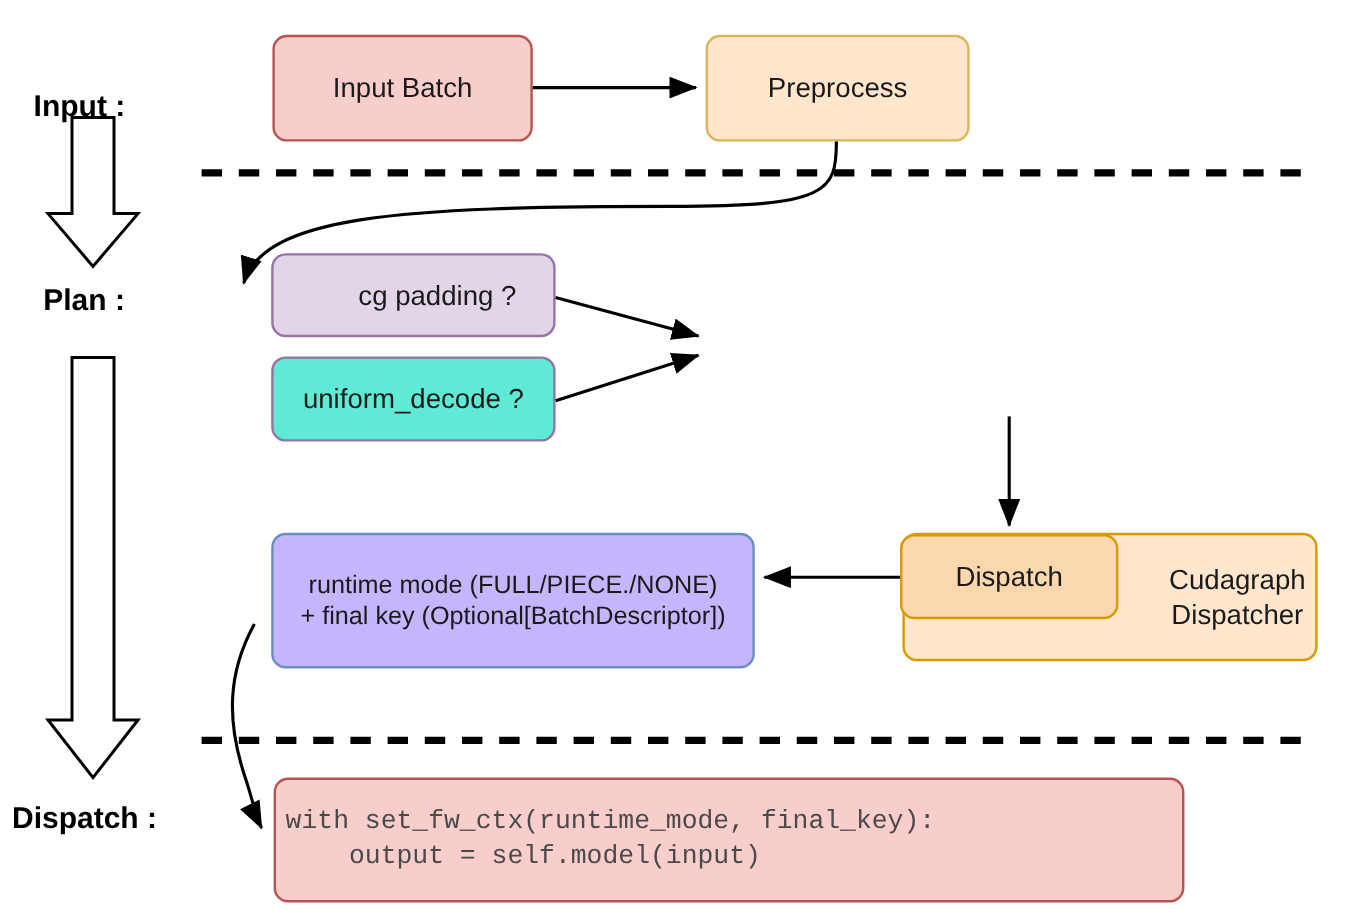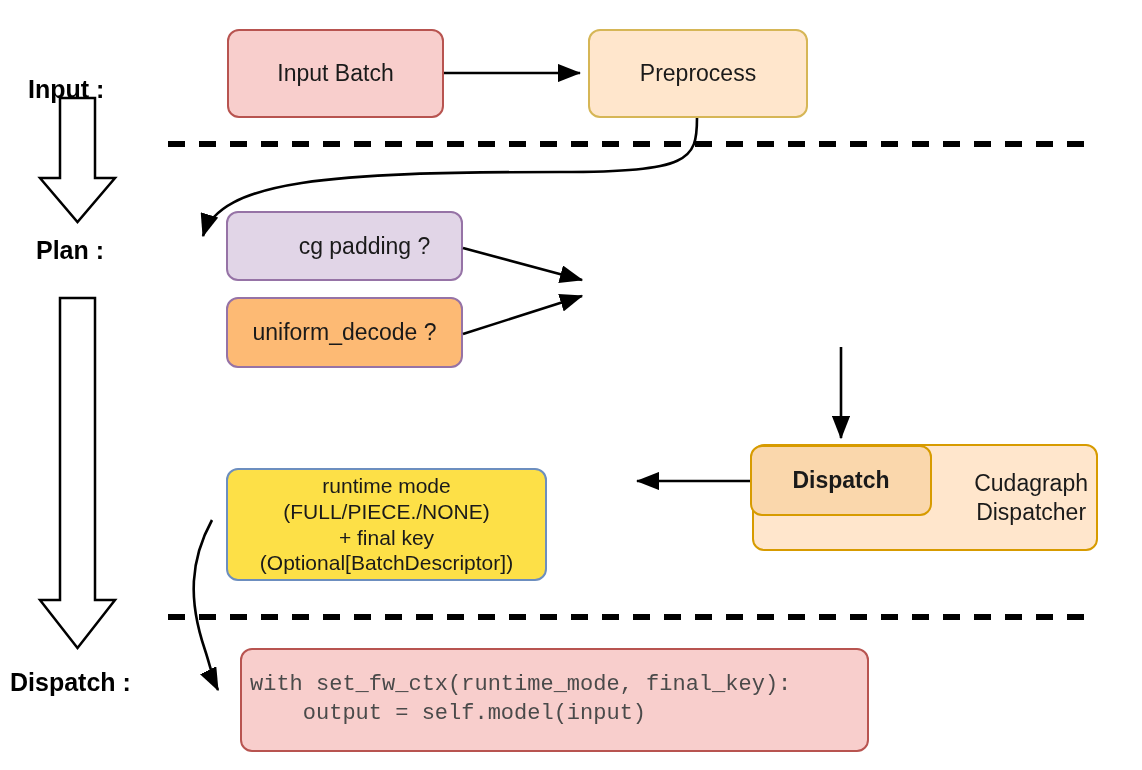--- a/index.html
+++ b/index.html
@@ -76,32 +76,32 @@
   <div class="stage-label" style="left:36px; top:236px;">Plan :</div>
 
   <div class="stage-label" style="left:10px; top:668px;">Dispatch :</div>
 
   <div class="node" style="left:227px; top:29px; width:217px; height:89px; background:#f8cecc; border-color:#b85450;">Input Batch</div>
 
   <div class="node" style="left:588px; top:29px; width:220px; height:89px; background:#ffe6cc; border-color:#d6b656;">Preprocess</div>
 
   <div class="node" style="left:226px; top:211px; width:237px; height:70px; background:#e1d5e7; border-color:#9673a6;padding-left:48px;">cg padding ?</div>
 
-  <div class="node" style="left:226px; top:297px; width:237px; height:71px; background:#fdba74; border-color:#9673a6;">uniform_decode ?</div>
+  <div class="node" style="left:226px; top:297px; width:237px; height:71px; background:#5eead4; border-color:#9673a6;">uniform_decode ?</div>
 
 
   <div class="node multiline" style="left:752px; top:444px; width:346px; height:107px; background:#ffe6cc; border-color:#d79b00; justify-content:flex-end; ">Cudagraph
 Dispatcher</div>
 
-  <div class="node" style="left:750px; top:445px; width:182px; height:71px; background:#fad7ac; border-color:#d79b00;font-weight:bold;">Dispatch</div>
+  <div class="node" style="left:750px; top:445px; width:182px; height:71px; background:#fad7ac; border-color:#d79b00;">Dispatch</div>
 
-  <div class="node multiline" style="left:226px; top:468px; width:321px; height:113px; background:#fde047; border-color:#6c8ebf; font-size:21px;">runtime mode (FULL/PIECE./NONE)
+  <div class="node multiline" style="left:226px; top:444px; width:403px; height:113px; background:#c4b5fd; border-color:#6c8ebf; font-size:21px;">runtime mode (FULL/PIECE./NONE)
 + final key (Optional[BatchDescriptor])</div>
 
-  <div class="node code" style="left:240px; top:648px; width:629px; height:104px; background:#f8cecc; border-color:#b85450;">with set_fw_ctx(runtime_mode, final_key):
+  <div class="node code" style="left:228px; top:648px; width:759px; height:104px; background:#f8cecc; border-color:#b85450;">with set_fw_ctx(runtime_mode, final_key):
     output = self.model(input)</div>
 
   <svg class="svg-layer" viewBox="0 0 1142 770" xmlns="http://www.w3.org/2000/svg">
     <defs>
       <marker id="arrowhead" markerWidth="9" markerHeight="7" refX="8.5" refY="3.5" orient="auto" markerUnits="strokeWidth">
         <path d="M0,0 L9,3.5 L0,7 z" fill="#000000"></path>
       </marker>
     </defs>
 
     <line x1="168" y1="144" x2="1098" y2="144" stroke="#000000" stroke-width="6" stroke-dasharray="17 14"></line>

